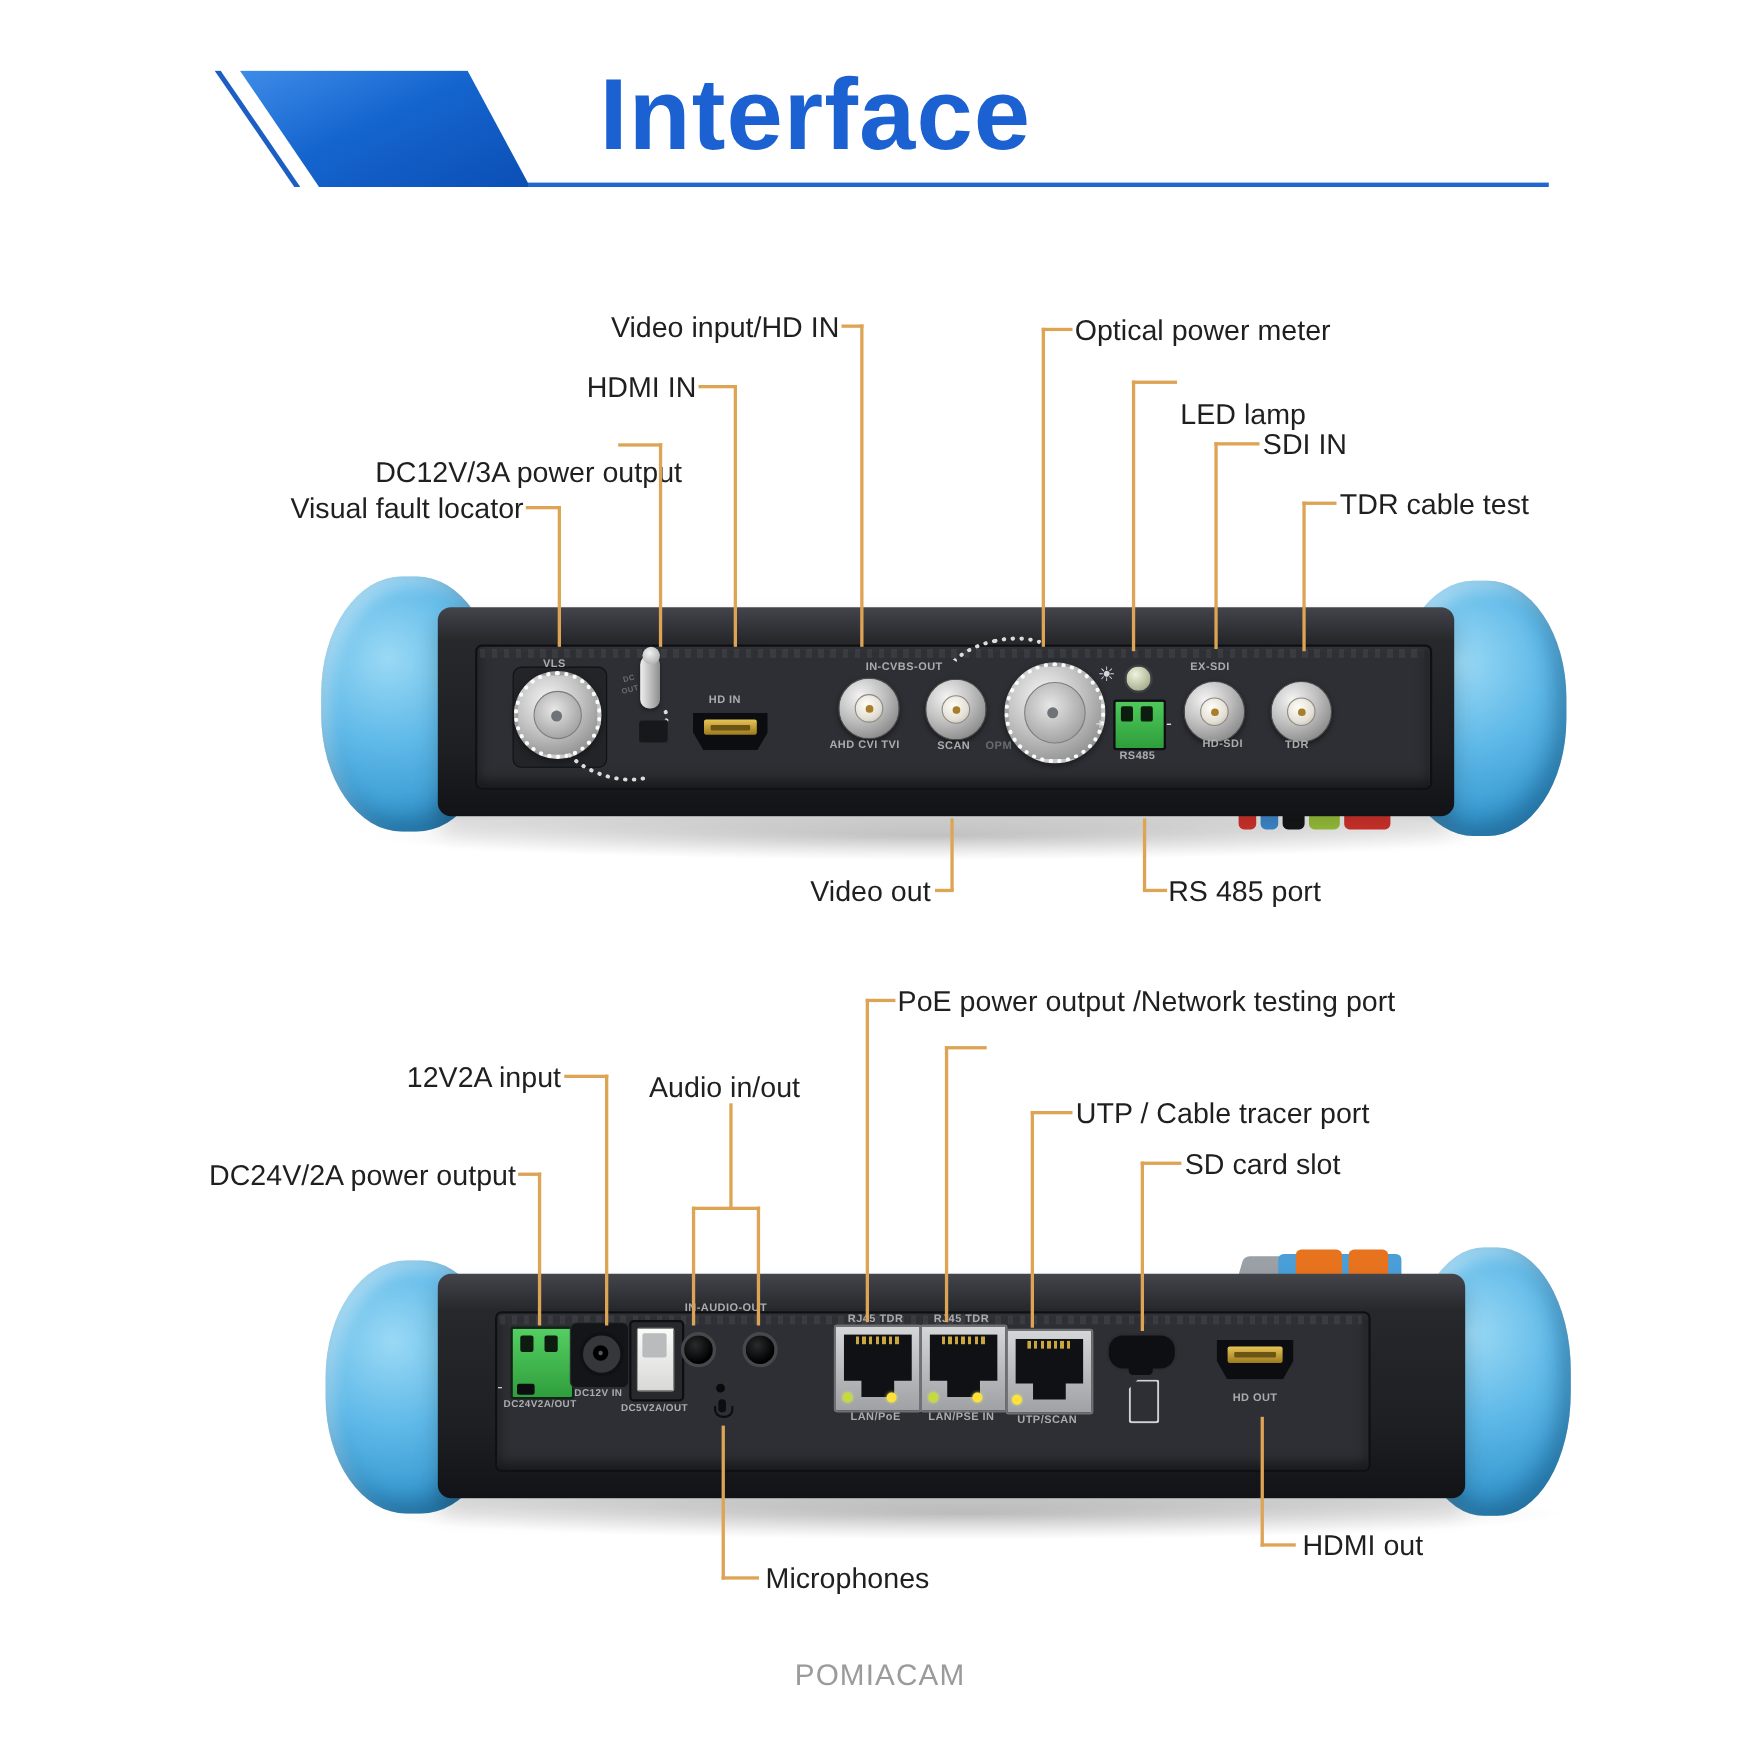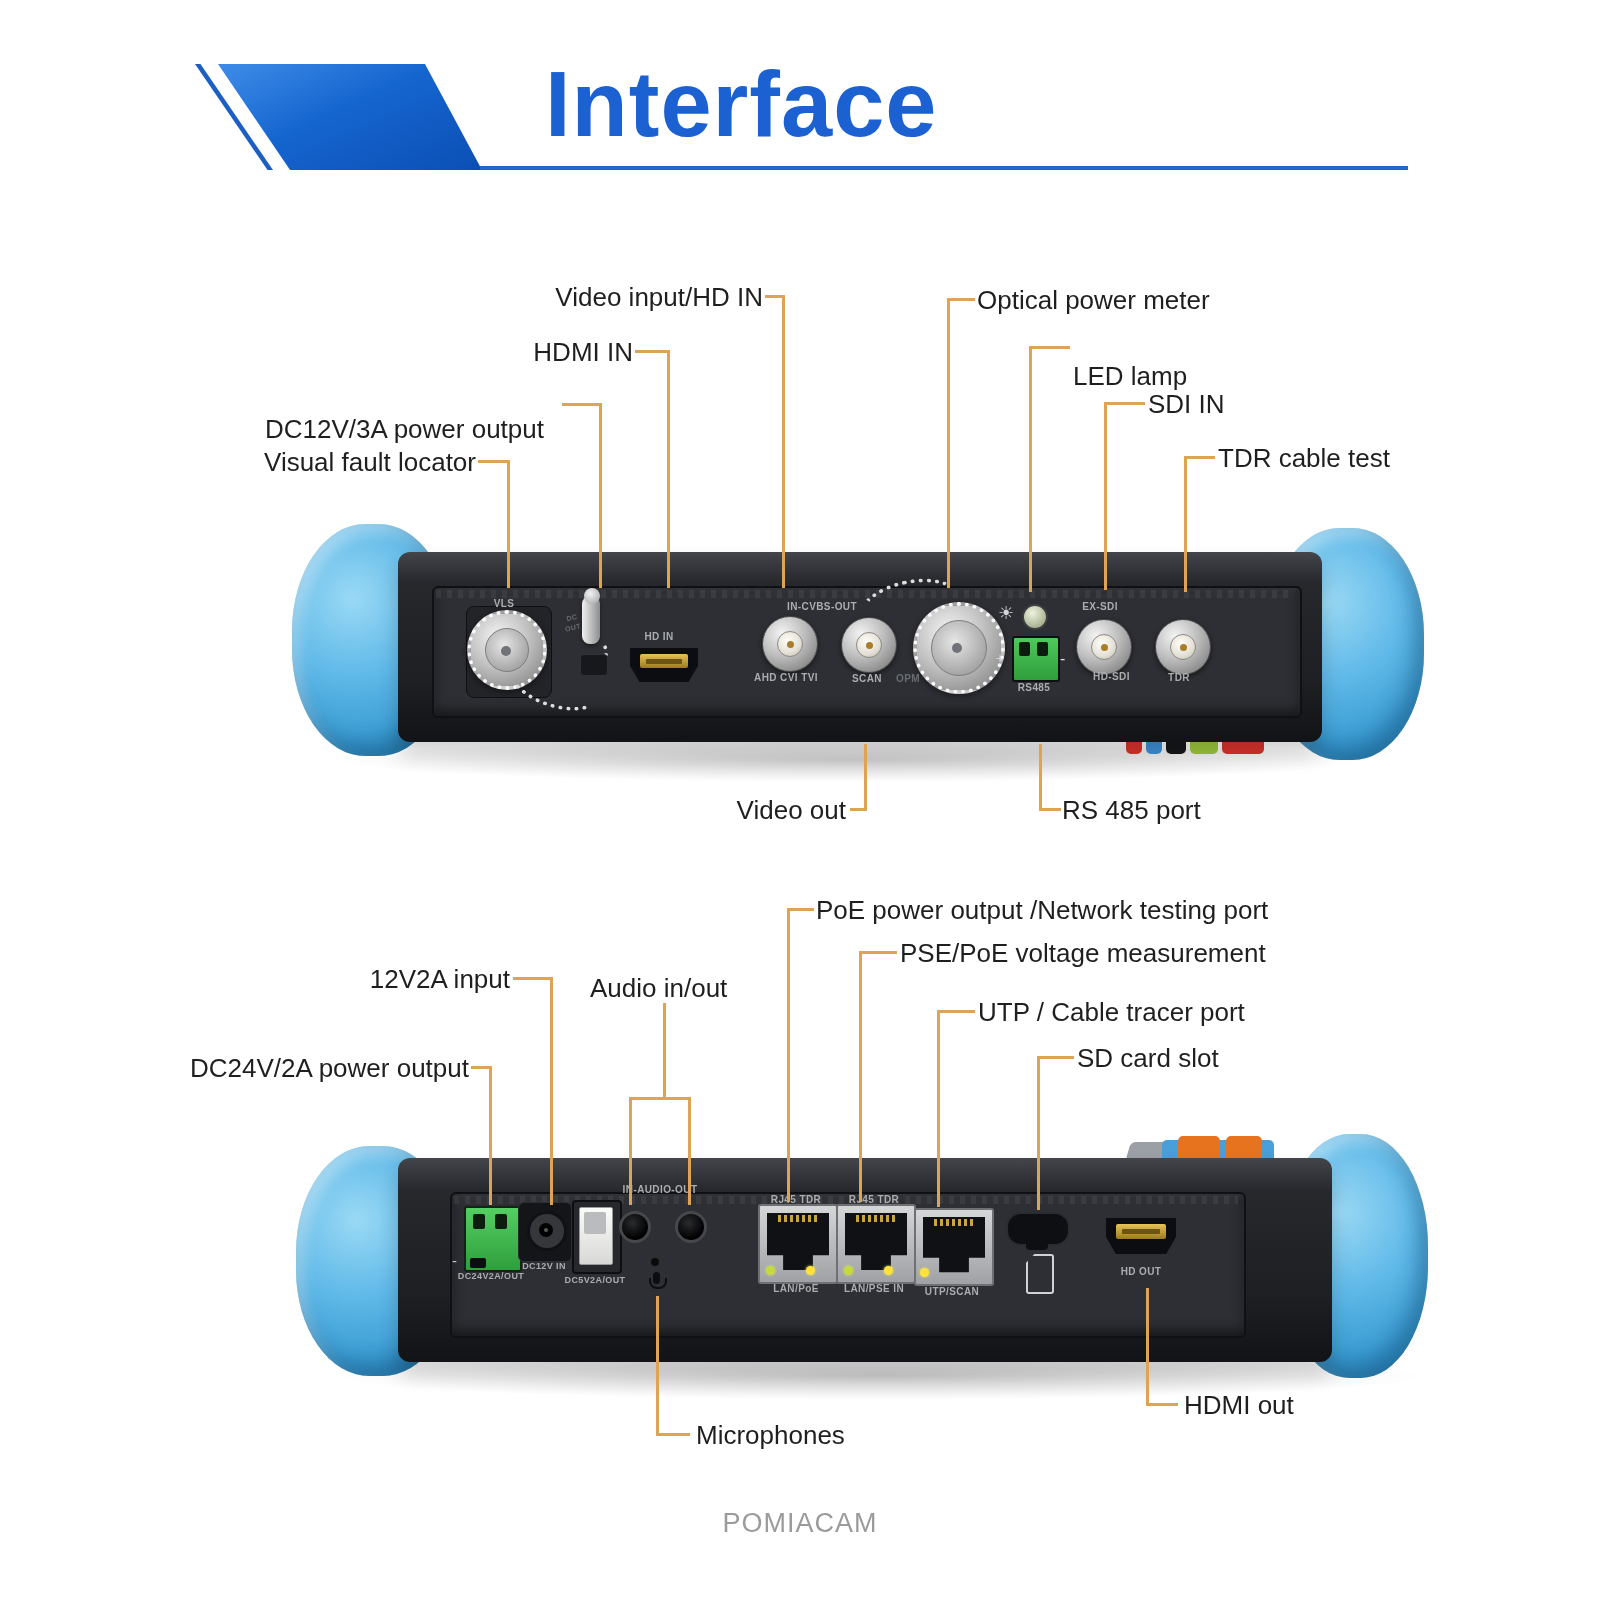--- a/index.html
+++ b/index.html
@@ -71,21 +71,21 @@
 
 <div class="canvas">
 
   <div class="hdr-slash"></div>
   <div class="hdr-para"></div>
   <div class="hdr-line"></div>
   <div class="hdr-title">Interface</div>
 
   <div class="lbl" style="right:837px;top:282px;">Video input/HD IN</div>
   <div class="lbl" style="right:967px;top:337px;">HDMI IN</div>
-  <div class="lbl" style="right:1056px;top:390px;margin-top:24px;">DC12V/3A power output</div>
+  <div class="lbl" style="right:980px;top:390px;margin-top:24px;">DC12V/3A power output</div>
   <div class="lbl" style="right:1124px;top:447px;">Visual fault locator</div>
   <div class="lbl" style="left:977px;top:285px;text-align:center;">Optical power meter</div>
   <div class="lbl" style="left:1073px;top:333px;margin-top:28px;">LED lamp</div>
   <div class="lbl" style="left:1148px;top:389px;">SDI IN</div>
   <div class="lbl" style="left:1218px;top:443px;">TDR cable test</div>
   <div class="lbl" style="right:754px;top:795px;">Video out</div>
   <div class="lbl" style="left:1062px;top:795px;">RS 485 port</div>
 
   <div class="ln" style="left:765px;top:295px;width:20px;height:3px;"></div>
   <div class="ln" style="left:782px;top:295px;width:3px;height:293px;"></div>
@@ -159,21 +159,20 @@
   <div style="position:absolute;z-index:5;left:1060px;top:650px;font-size:16px;color:#d9dbdd;">-</div>
   <div class="plabel" style="left:1034px;top:682px;">RS485</div>
 
   <div class="plabel" style="left:1100px;top:601px;">EX-SDI</div>
   <div class="bnc" style="left:1076px;top:619px;"></div>
   <div class="plabel" style="left:1104px;top:671px;padding-left:15px;">HD-SDI</div>
   <div class="bnc" style="left:1155px;top:619px;"></div>
   <div class="plabel" style="left:1179px;top:672px;">TDR</div>
 
   <div class="lbl" style="left:816px;top:895px;">PoE power output /Network testing port</div>
-  <div class="lbl" style="left:900px;top:938px;">PSE/PoE voltage measurement</div>
   <div class="lbl" style="left:978px;top:997px;">UTP / Cable tracer port</div>
   <div class="lbl" style="left:1077px;top:1043px;">SD card slot</div>
   <div class="lbl" style="right:1090px;top:964px;">12V2A input</div>
   <div class="lbl" style="left:590px;top:973px;">Audio in/out</div>
   <div class="lbl" style="right:1131px;top:1053px;">DC24V/2A power output</div>
   <div class="lbl" style="left:696px;top:1420px;">Microphones</div>
   <div class="lbl" style="left:1184px;top:1390px;">HDMI out</div>
 
   <div class="ln" style="left:787px;top:908px;width:27px;height:3px;"></div>
   <div class="ln" style="left:787px;top:908px;width:3px;height:294px;"></div>

